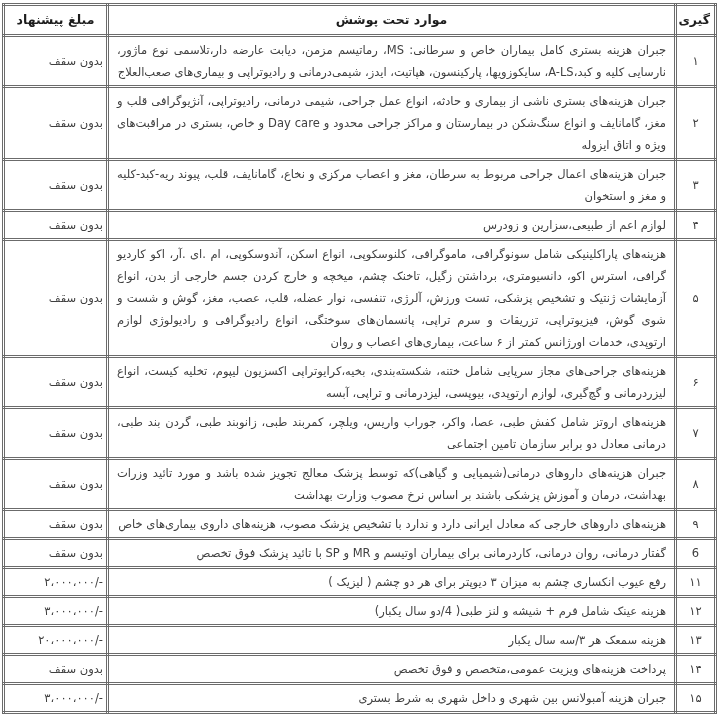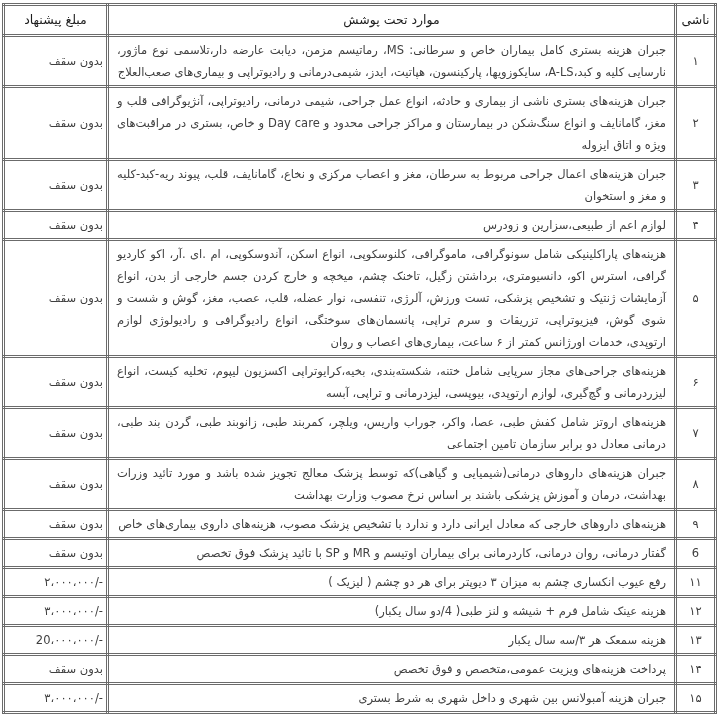--- a/index.html
+++ b/index.html
@@ -26,21 +26,21 @@
     border: 3px double #6b6b6b;
     vertical-align: middle;
     color: #3f3f3f;
     font-size: 11.5px;
     line-height: 22px;
     box-sizing: border-box;
   }
   th.col-num  { width: 40px; }
   th.col-amt  { width: 104px; }
   table.coverage th {
-    font-weight: normal;
+    font-weight: bold;
     color: #1d1d1d;
     font-size: 12.5px;
     text-align: center;
     padding: 3px 4px;
   }
   td.num {
     text-align: center;
     padding: 2px;
   }
   td.cov {
@@ -54,21 +54,21 @@
     color: #4a4a4a;
   }
 </style>
 </head>
 <body>
 
 <div class="page">
   <table class="coverage">
     <thead>
       <tr>
-        <th class="col-num">ناشی</th>
+        <th class="col-num">گیری</th>
         <th class="col-cov">موارد تحت پوشش</th>
         <th class="col-amt">مبلغ پیشنهاد</th>
       </tr>
     </thead>
     <tbody>
       <tr>
         <td class="num">۱</td>
         <td class="cov">جبران هزینه بستری کامل بیماران خاص و سرطانی: MS، رماتیسم مزمن، دیابت عارضه دار،تلاسمی نوع ماژور، نارسایی کلیه و کبد،A-LS، سایکوزویها، پارکینسون، هپاتیت، ایدز، شیمی‌درمانی و رادیوتراپی و بیماری‌های صعب‌العلاج</td>
         <td class="amt"><span dir="auto">بدون سقف</span></td>
       </tr>
@@ -123,21 +123,21 @@
         <td class="amt"><span dir="auto">۲،۰۰۰،۰۰۰/-</span></td>
       </tr>
       <tr>
         <td class="num">۱۲</td>
         <td class="cov">هزینه عینک شامل فرم + شیشه و لنز طبی( 4/دو سال یکبار)</td>
         <td class="amt"><span dir="auto">۳،۰۰۰،۰۰۰/-</span></td>
       </tr>
       <tr>
         <td class="num">۱۳</td>
         <td class="cov">هزینه سمعک هر ۳/سه سال یکبار</td>
-        <td class="amt"><span dir="auto">20،۰۰۰،۰۰۰/-</span></td>
+        <td class="amt"><span dir="auto">۲۰،۰۰۰،۰۰۰/-</span></td>
       </tr>
       <tr>
         <td class="num">۱۴</td>
         <td class="cov">پرداخت هزینه‌های ویزیت عمومی،متخصص و فوق تخصص</td>
         <td class="amt"><span dir="auto">بدون سقف</span></td>
       </tr>
       <tr>
         <td class="num">۱۵</td>
         <td class="cov">جبران هزینه آمبولانس بین شهری و داخل شهری به شرط بستری</td>
         <td class="amt"><span dir="auto">۳،۰۰۰،۰۰۰/-</span></td>

